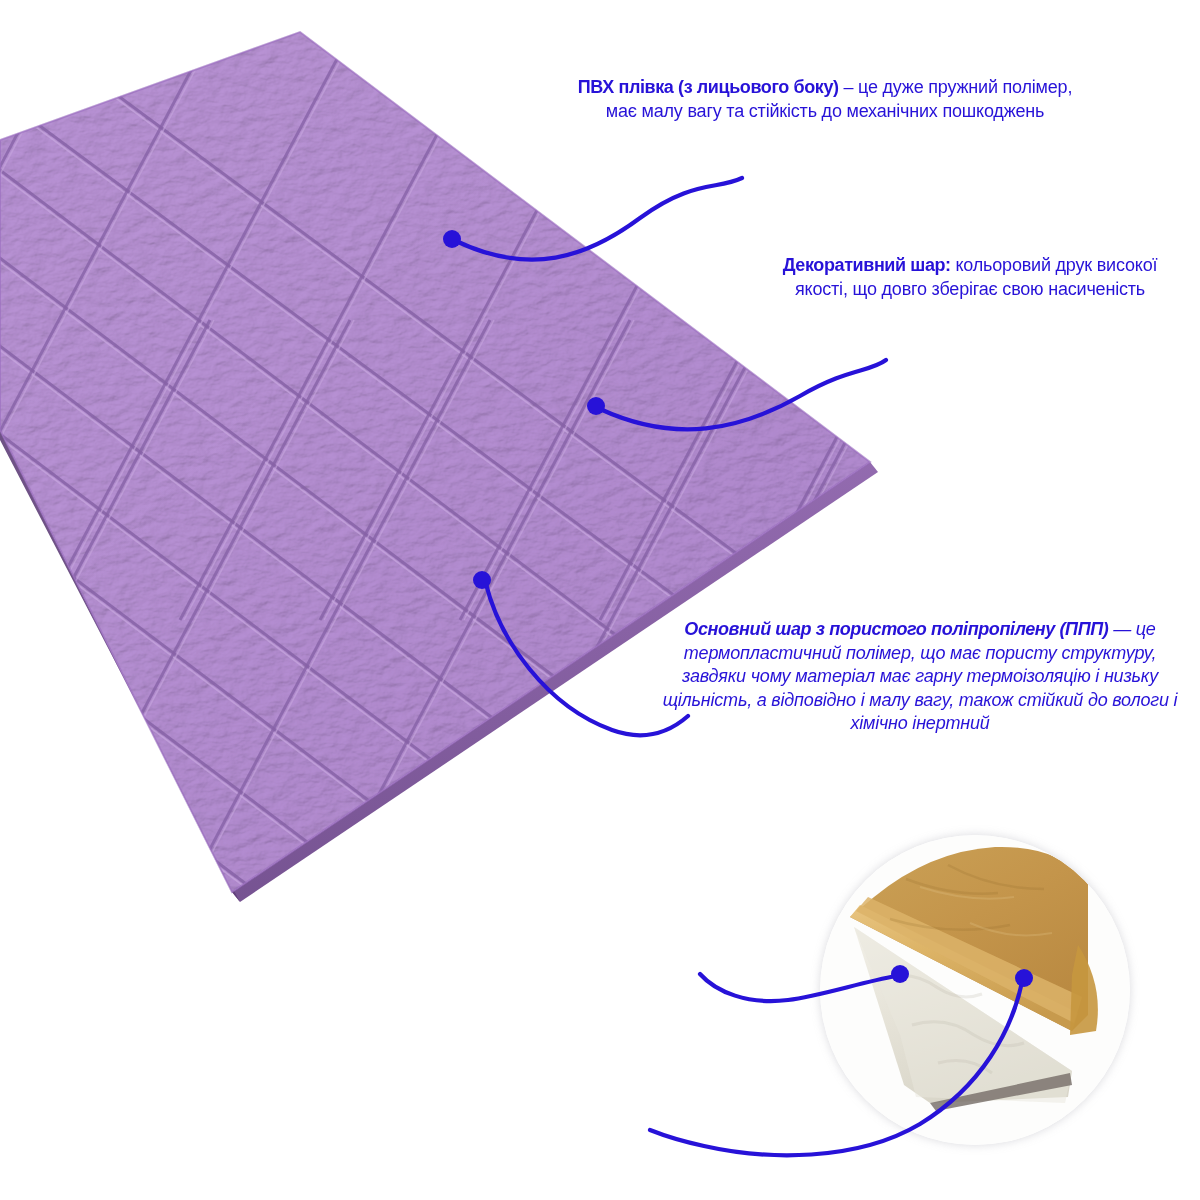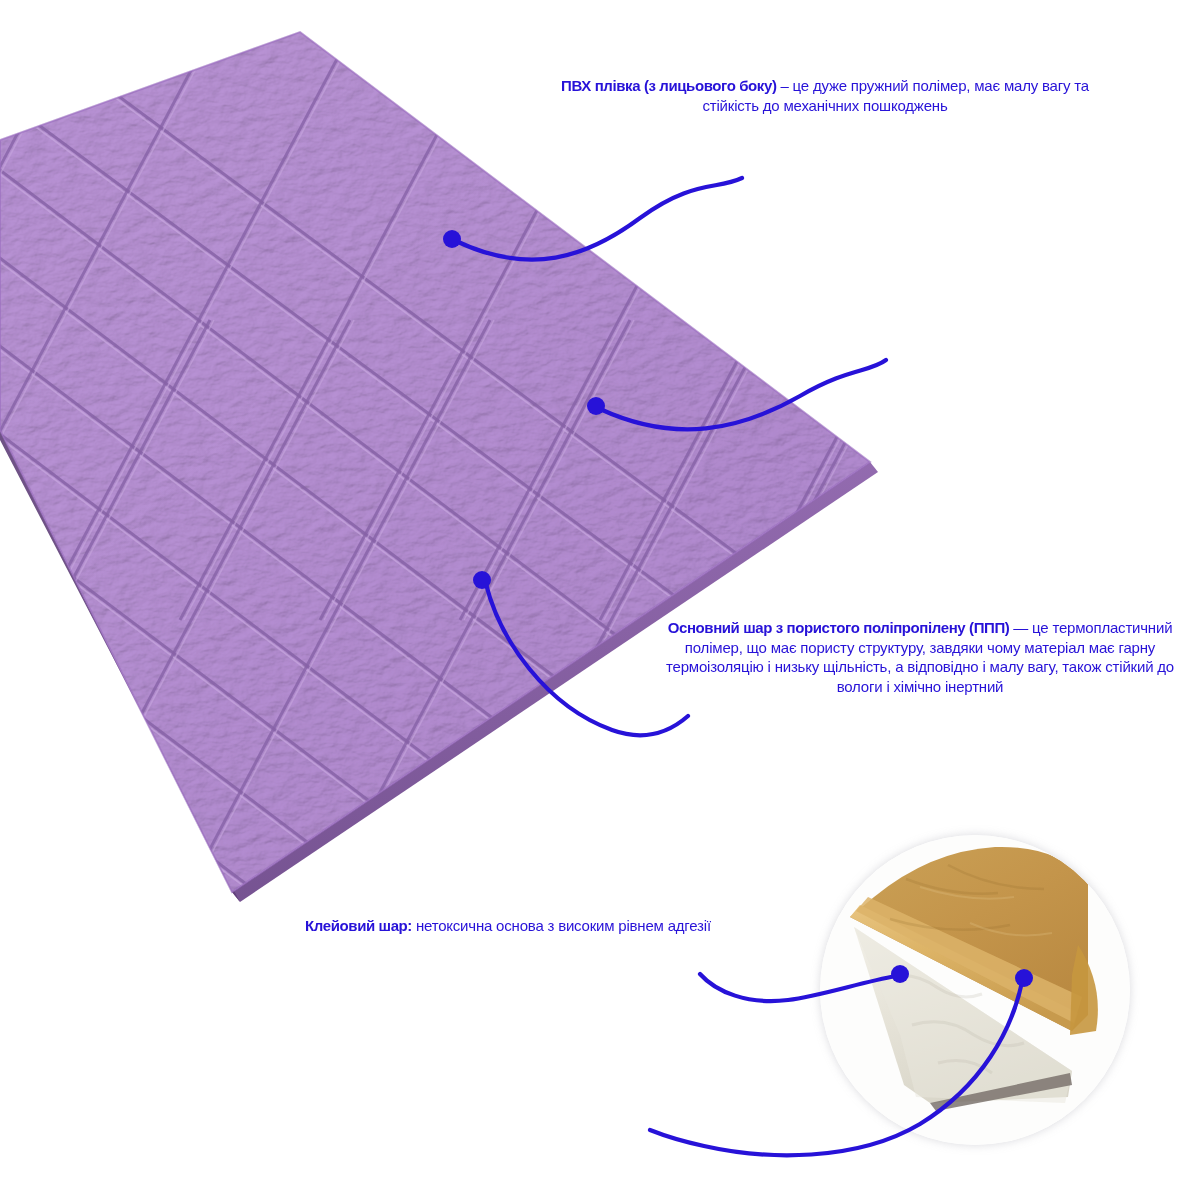--- a/index.html
+++ b/index.html
@@ -38,21 +38,21 @@
     width: 900px;
     height: 920px;
     overflow: visible;
   }
 
   
   .callout {
     position: absolute;
     color: #2712d8;
     font-family: "Liberation Sans", sans-serif;
-    font-size: 15px;
+    font-size: 18px;
     line-height: 1.31;
     text-align: center;
     letter-spacing: -0.2px;
     font-weight: 500;
   }
   .callout b {
     font-weight: 800;
     letter-spacing: -0.4px;
   }
 
@@ -63,20 +63,21 @@
   }
   #callout-decor {
     left: 770px;
     top: 254px;
     width: 400px;
   }
   #callout-ppp {
     left: 650px;
     top: 618px;
     width: 540px;
+    font-style: italic;
   }
   #callout-glue {
     left: 298px;
     top: 916px;
     width: 420px;
   }
   #callout-paper {
     left: 250px;
     top: 1060px;
     width: 530px;
@@ -312,23 +313,23 @@
       <circle cx="482" cy="580" r="9"></circle>
       <circle cx="900" cy="974" r="9"></circle>
       <circle cx="1024" cy="978" r="9"></circle>
     </g>
   </svg>
 
   <div class="callout" id="callout-pvc">
     <b>ПВХ плівка (з лицьового боку)</b><span> – це дуже пружний полімер, має малу вагу та стійкість до механічних пошкоджень</span>
   </div>
 
+  <div class="callout" id="callout-decor">
+    <b>Декоративний шар:</b><span>  кольоровий друк високої якості, що довго зберігає свою насиченість</span>
+  </div>
 
   <div class="callout" id="callout-ppp">
     <b>Основний шар з пористого поліпропілену (ППП)</b><span> — це термопластичний полімер, що має пористу структуру, завдяки чому матеріал має гарну термоізоляцію і низьку щільність, а відповідно і малу вагу, також стійкий до вологи і хімічно інертний</span>
   </div>
 
-  <div class="callout" id="callout-glue">
-    <b>Клейовий шар:</b><span> нетоксична основа з високим рівнем адгезії</span>
-  </div>
 
 
 </div>
 
 </body></html>

